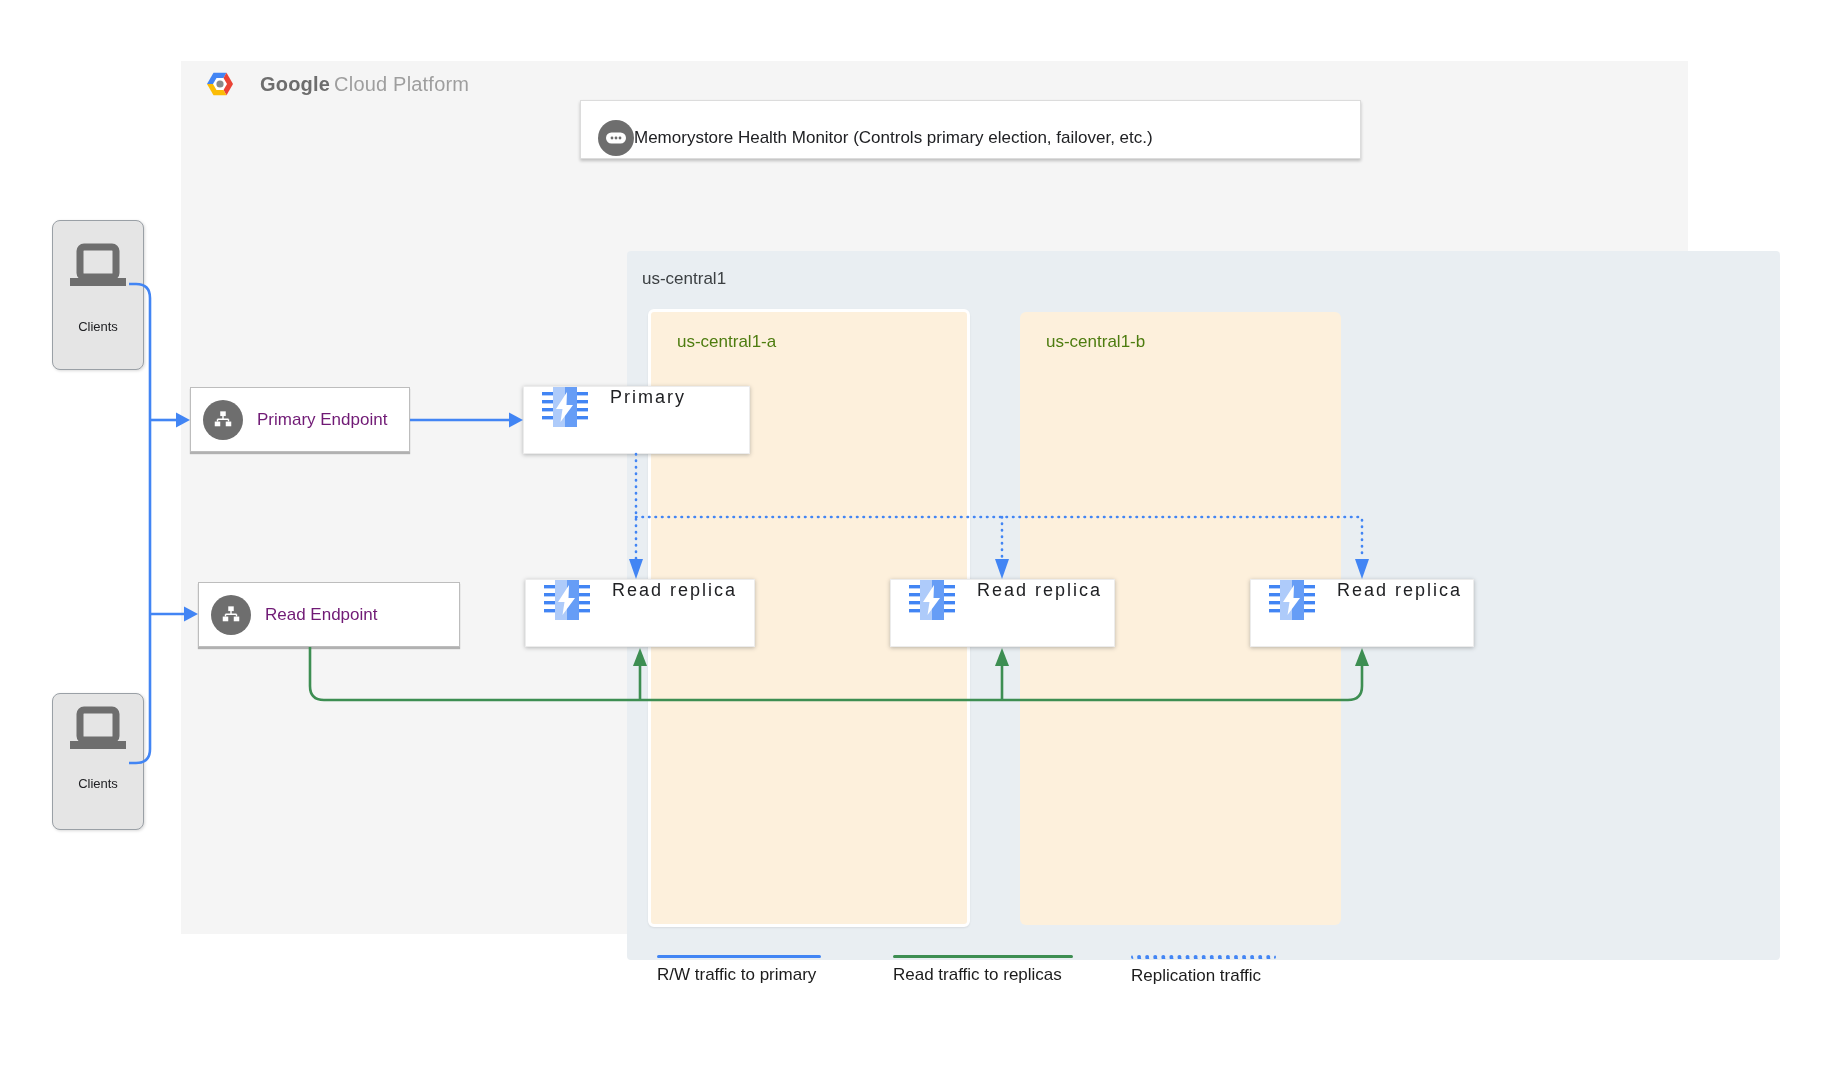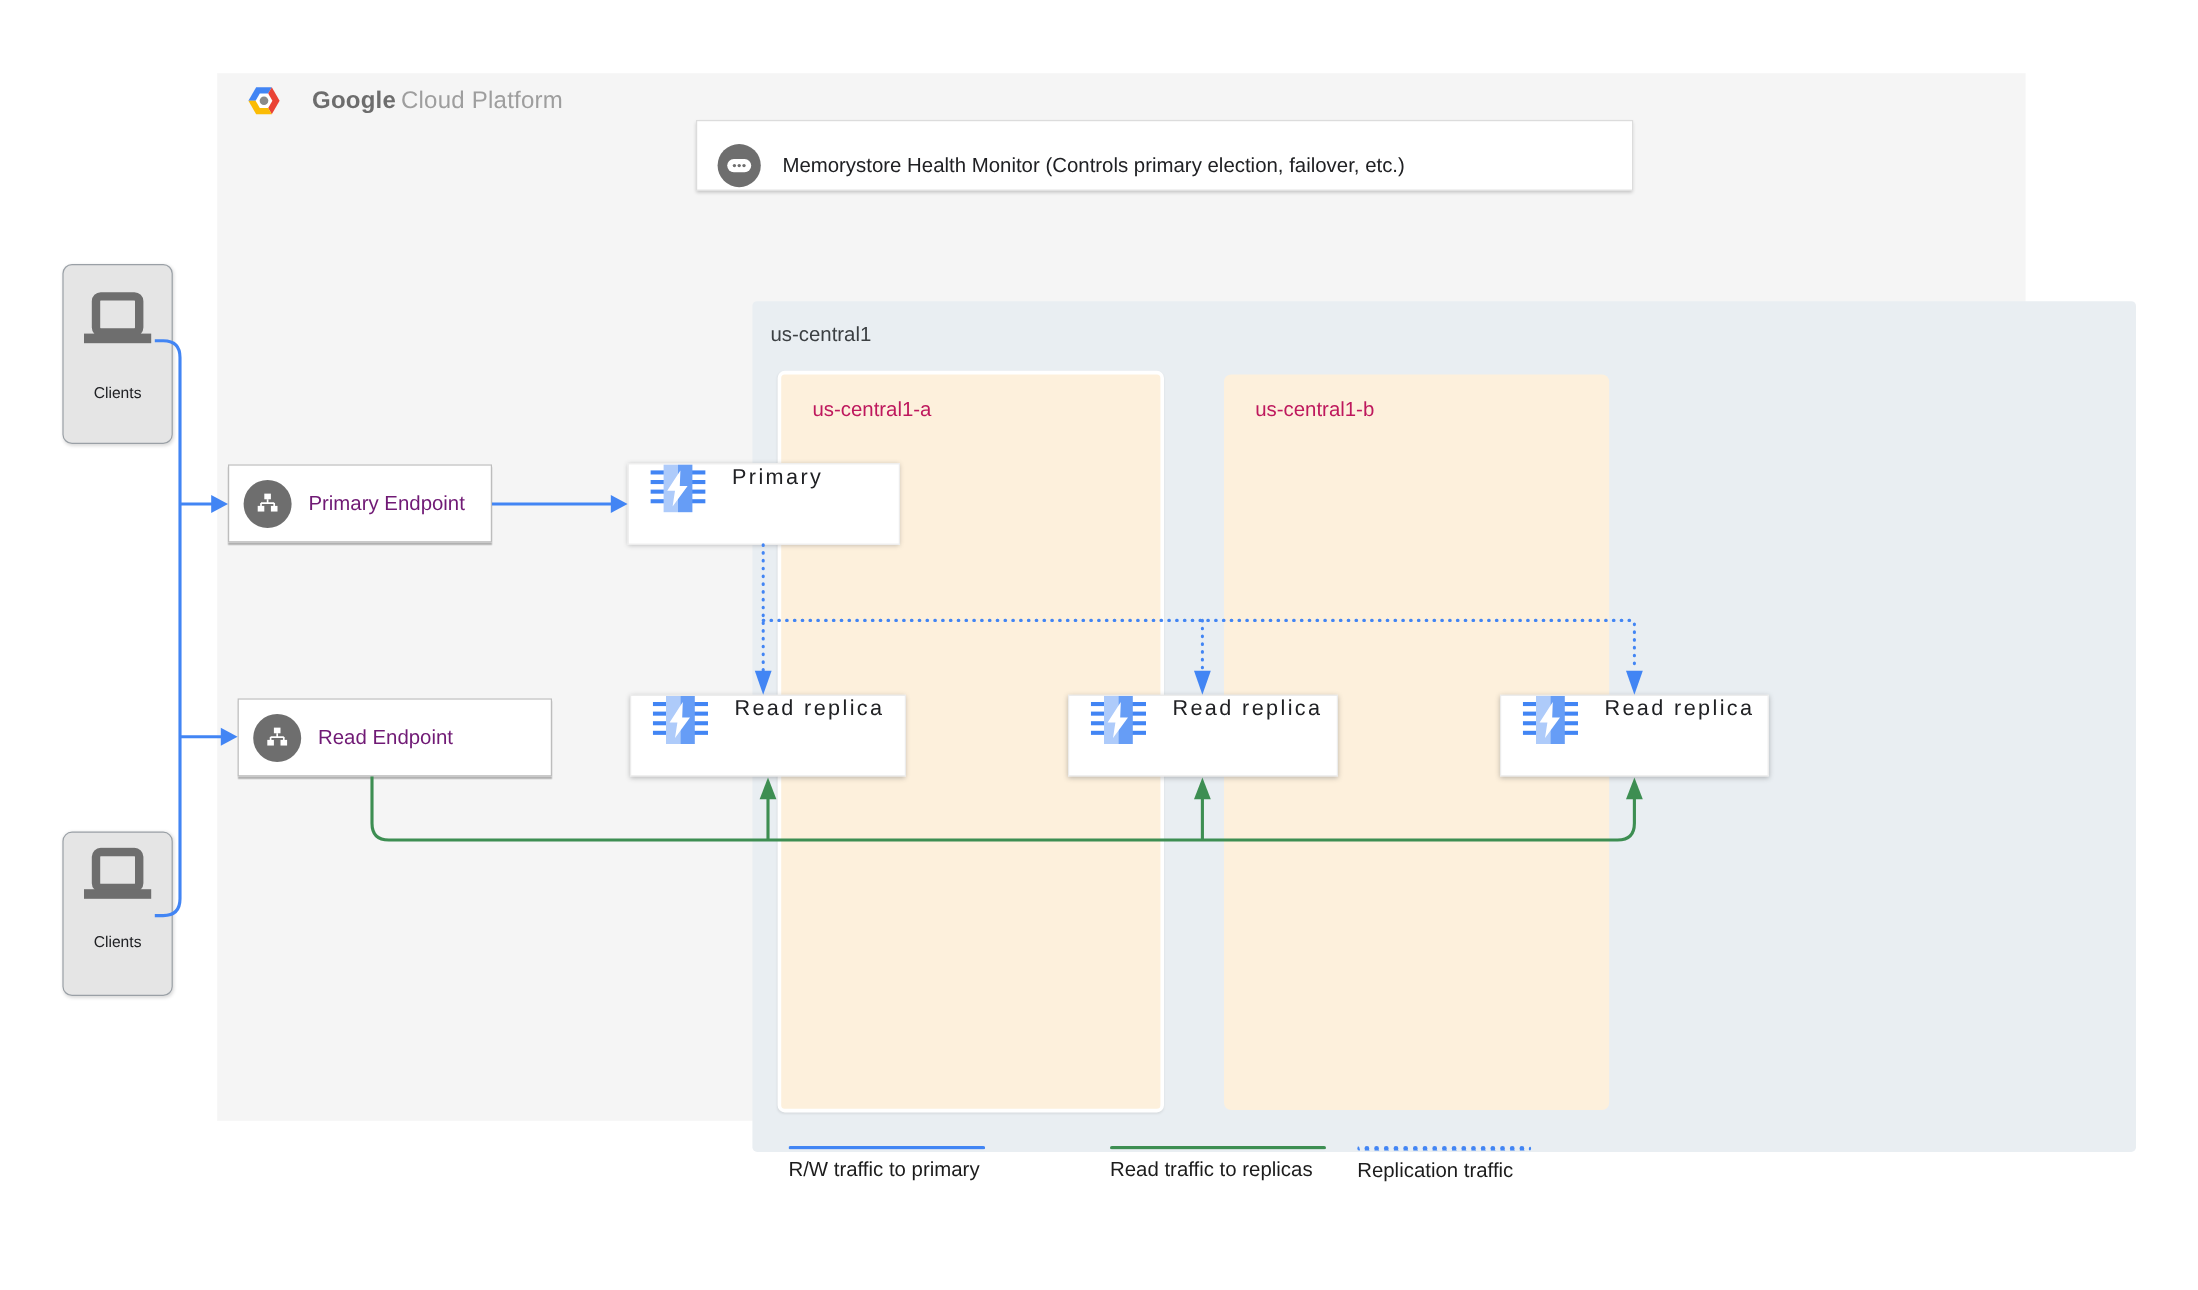--- a/index.html
+++ b/index.html
@@ -4,35 +4,35 @@
 <style>
   html,body{margin:0;padding:0;background:#ffffff;}
   body{font-family:"Liberation Sans", sans-serif;}
   .canvas{position:relative;width:1832px;height:1075px;background:#ffffff;overflow:hidden;}
 
   
   .gcp-panel{position:absolute;left:181px;top:61px;width:1507px;height:873px;background:#f5f5f5;}
   .region{position:absolute;left:446px;top:190px;width:1153px;height:709px;background:#e9eef2;border-radius:4px;}
   .region-label{position:absolute;left:15px;top:18px;font-size:17px;color:#3c4043;}
   .zone{position:absolute;background:#fdf0dc;border-radius:6px;}
-  .zone-label{position:absolute;left:26px;top:20px;font-size:17px;color:#be185d;}
+  .zone-label{position:absolute;left:26px;top:20px;font-size:17px;color:#4d7c0f;}
   .zone-a{left:21px;top:58px;width:322px;height:618px;border:3px solid #ffffff;box-sizing:border-box;box-shadow:0 1px 2px rgba(0,0,0,.08);}
   .zone-b{left:393px;top:61px;width:321px;height:613px;}
   .zone-c{left:754px;top:61px;width:320px;height:613px;}
 
   
   .logo{position:absolute;left:205px;top:70px;display:flex;align-items:center;gap:9px;}
   .logo-text{font-size:20px;letter-spacing:.2px;margin-left:16px;}
   .logo-google{color:#6d6d6d;font-weight:700;}
   .logo-rest{color:#9e9e9e;font-weight:400;margin-left:4px;}
 
   
   .monitor-box{position:absolute;left:580px;top:100px;width:781px;height:59px;background:#ffffff;
     border:1px solid #dcdcdc;box-shadow:0 2px 3px rgba(0,0,0,.22);box-sizing:border-box;
-    display:flex;align-items:center;gap:18px;padding:16px 0 0 17px;}
+    display:flex;align-items:center;padding:16px 0 0 17px;}
   .monitor-label{font-size:17px;color:#202124;}
 
   
   .client-box{position:absolute;width:90px;background:#e5e5e5;border:1px solid #9aa0a6;border-radius:8px;
     box-shadow:1px 1px 3px rgba(0,0,0,.15);display:flex;flex-direction:column;align-items:center;margin-left:13px;}
   .client-top{left:39px;top:220px;height:148px;}
   .client-bottom{left:39px;top:693px;height:135px;}
   .client-box .laptop{margin-top:22px;}
   .client-bottom .laptop{margin-top:12px;}
   .client-label{font-size:13px;color:#202124;margin-top:26px;}
@@ -64,21 +64,21 @@
   
   .connectors{position:absolute;left:0;top:0;width:1832px;height:1075px;pointer-events:none;}
 
   
   .legend-item{position:absolute;top:955px;}
   .legend-line{height:0;border-top:3px solid #4285f4;border-radius:2px;}
   .legend-line.green{border-top-color:#3d8e52;}
   .legend-line.dotted{border-top-style:dotted;border-top-width:4px;}
   .legend-label{font-size:17px;color:#1c1c1c;margin-top:7px;white-space:nowrap;}
   .legend-1{left:657px;}
-  .legend-2{left:893px;margin-left:32px;}
+  .legend-2{left:893px;}
   .legend-3{left:1131px;}
 </style>
 </head>
 <body>
 
 <div class="canvas">
 
   <div class="gcp-panel">
     <div class="region">
       <div class="region-label">us-central1</div>

